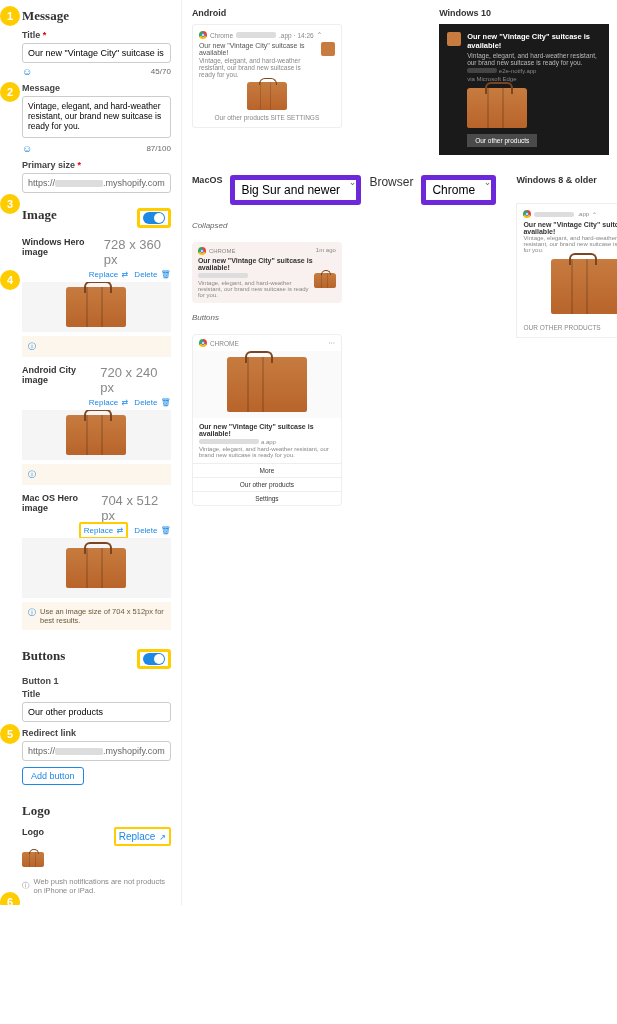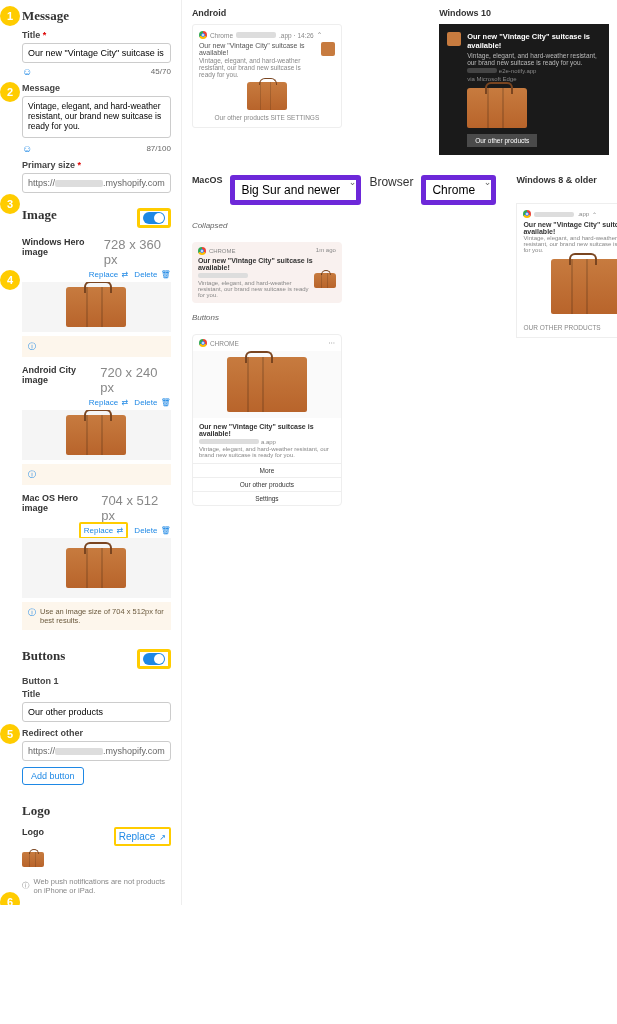--- a/index.html
+++ b/index.html
@@ -206,21 +206,21 @@
   <div class="badge-num" style="top:724px">5</div>
   <div class="toggle-row" style="margin-top:18px">
     <div class="section-title">Buttons</div>
     <div class="toggle-box">
       <div class="toggle"></div>
     </div>
   </div>
   <span class="field-label">Button 1</span>
   <span class="field-label" style="margin-top:2px">Title</span>
   <input class="input" value="Our other products" style="">
-  <span class="field-label">Redirect other</span>
+  <span class="field-label">Redirect link</span>
   <div class="input" style="display:flex;align-items:center">
     <span style="color:#666">https://</span>
     <span style="background:#ddd;height:7px;width:48px;border-radius:2px;display:inline-block"></span>
     <span style="color:#666">.myshopify.com</span>
   </div>
   <button class="btn-outline">Add button</button>
 
   
   <div class="badge-num" style="top:892px">6</div>
   <div class="section-title" style="margin-top:18px">Logo</div>

